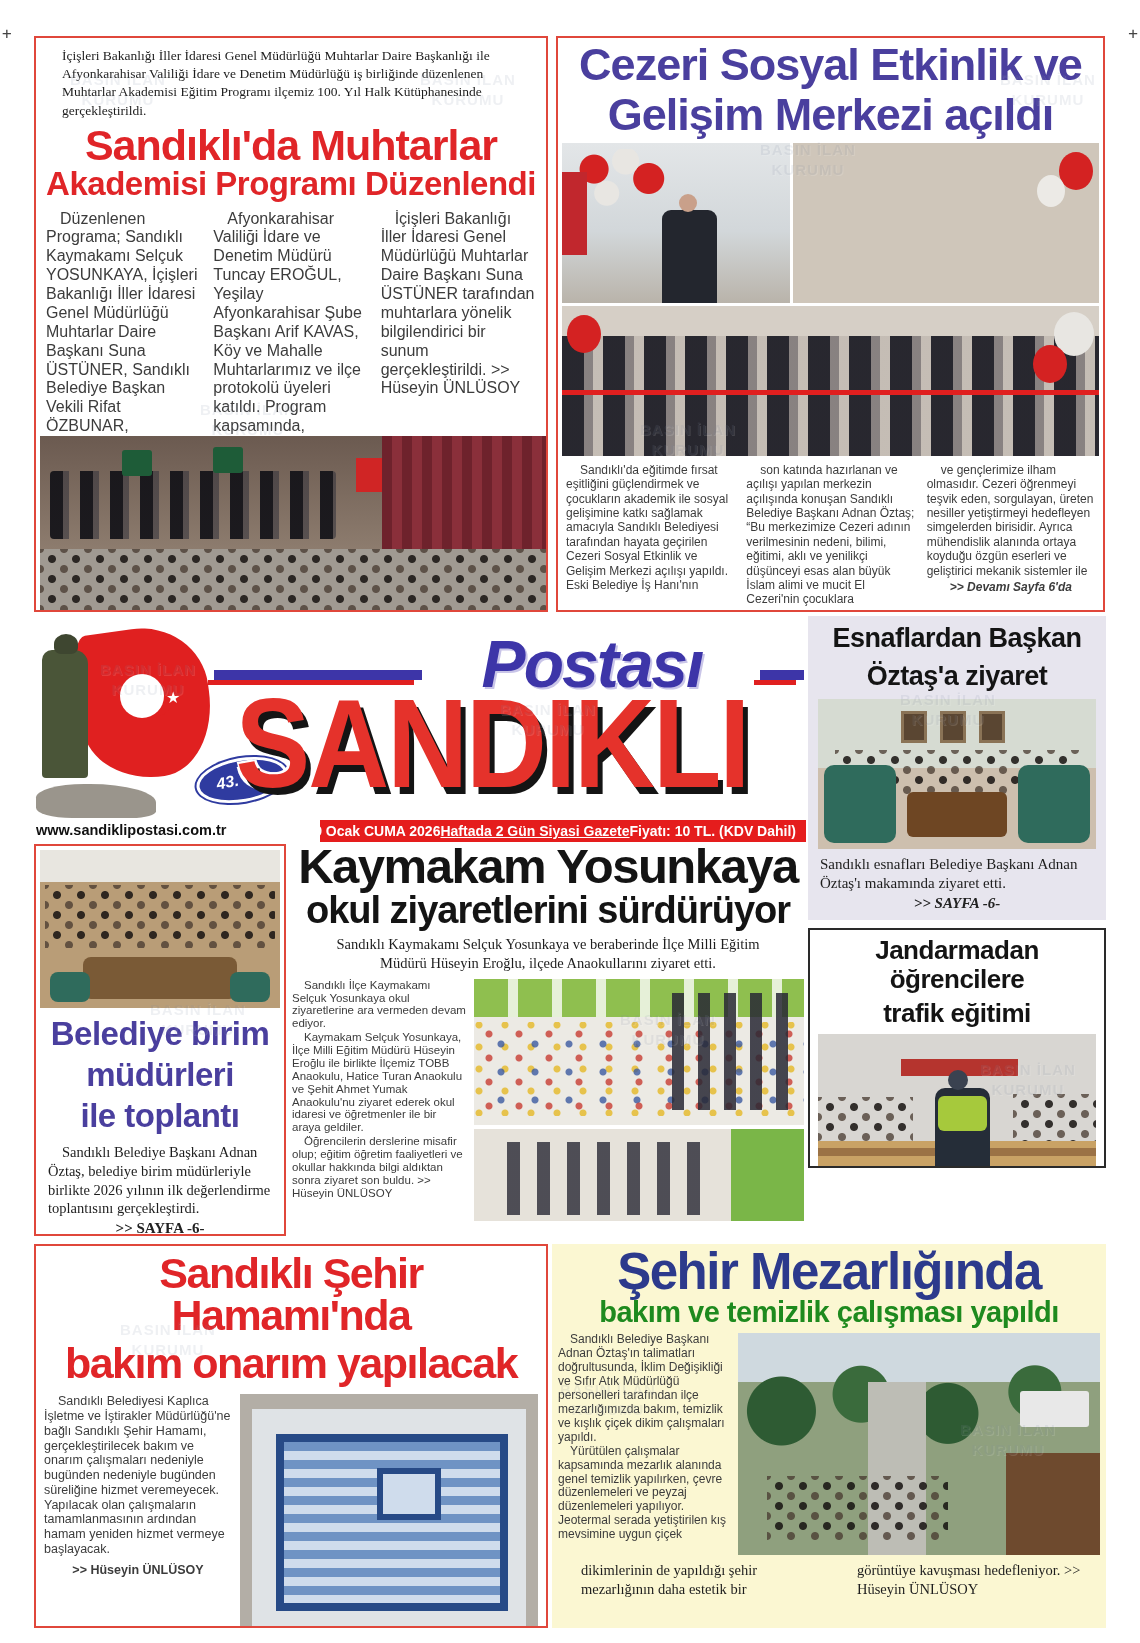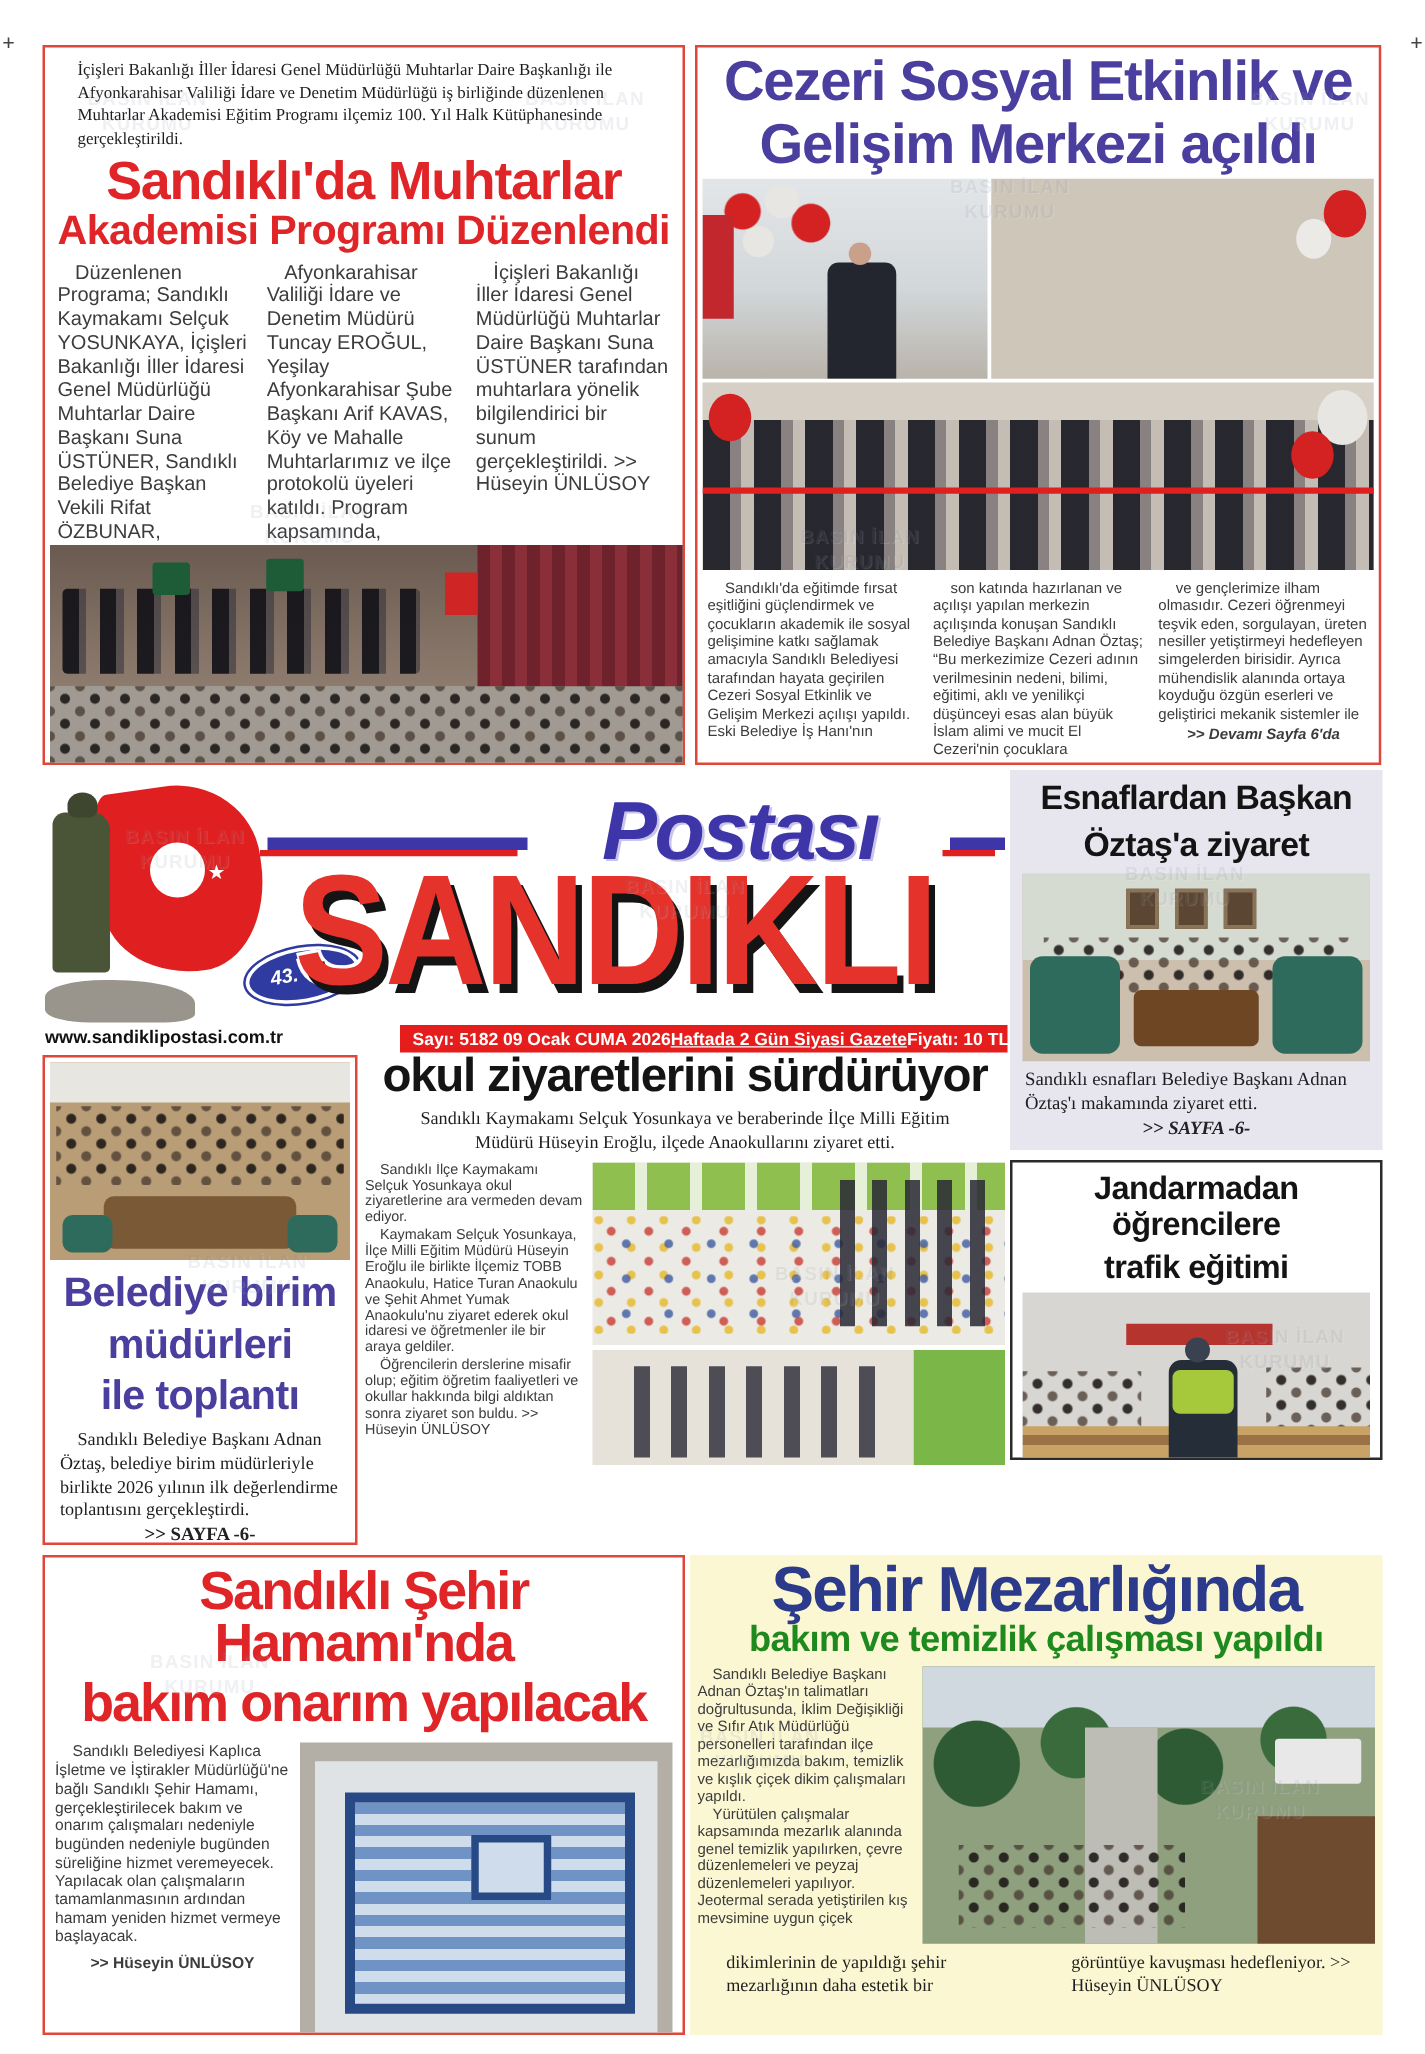--- a/index.html
+++ b/index.html
@@ -64,21 +64,21 @@
   .dash-right { left:760px; top:58px; width:44px; }
   .postasi { position:absolute; left:424px; top:14px; width:336px; text-align:center;
              font-size:66px; font-weight:800; font-style:italic; color:#3d35a8; letter-spacing:-2px;
              text-shadow:2px 2px 0 #c9c5e8; }
   .sandikli { position:absolute; left:182px; top:70px; width:620px; text-align:center;
               font-size:112px; font-weight:900; color:#e5322b; letter-spacing:-2px; line-height:1.0;
               transform:scaleY(1.12); transform-origin:top;
               text-shadow:5px 6px 0 #141414, -2px -2px 0 #ffffff, 2px -2px 0 #ffffff, -2px 2px 0 #ffffff; }
   .website { position:absolute; left:36px; top:210px; font-size:14.5px; font-weight:bold; color:#111; }
   .infobar { position:absolute; left:320px; top:208px; width:486px; height:22px; background:#e51d1d;
-             display:flex; align-items:center; justify-content:space-between; padding:0 10px;
+             display:flex; align-items:center; justify-content:flex-end; padding:0 10px;
              color:#fff; font-weight:bold; font-size:14px; white-space:nowrap; }
   .infobar .sched { text-decoration:underline; }
 
   
   .esnaf { left:808px; top:616px; width:298px; height:304px; background:#e7e5ee; border:none; }
   .esnaf-h { font-size:27px; font-weight:800; color:#141414; text-align:center; line-height:1.1; padding-top:8px; letter-spacing:-0.5px; }
   .esnaf .photo { margin:8px 10px 6px; height:150px; }
   .capt { font:15px/1.25 "Liberation Serif", serif; text-align:left; color:#1d1d1d; padding:0 12px; }
   .capt-page { font:bold italic 15px "Liberation Serif", serif; text-align:center; margin-top:2px; }
 
@@ -403,20 +403,21 @@
       <div class="abs ph-meet-chair c2"></div>
     </div>
     <h2 class="bel-h">Belediye birim</h2>
     <h2 class="bel-h">müdürleri</h2>
     <h2 class="bel-h">ile toplantı</h2>
     <p class="bel-body">Sandıklı Belediye Başkanı Adnan Öztaş, belediye birim müdürleriyle birlikte 2026 yılının ilk değerlendirme toplantısını gerçekleştirdi.</p>
     <div class="bel-page">&gt;&gt; SAYFA -6-</div>
   </section>
 
   <section class="kaymakam">
+    <h1 class="kay-h1">Kaymakam Yosunkaya</h1>
     <h1 class="kay-h2">okul ziyaretlerini sürdürüyor</h1>
     <p class="kay-sub">Sandıklı Kaymakamı Selçuk Yosunkaya ve beraberinde İlçe Milli Eğitim Müdürü Hüseyin Eroğlu, ilçede Anaokullarını ziyaret etti.</p>
     <div class="kay-row">
       <div class="kay-body">
         <p>Sandıklı İlçe Kaymakamı Selçuk Yosunkaya okul ziyaretlerine ara vermeden devam ediyor.</p>
         <p>Kaymakam Selçuk Yosunkaya, İlçe Milli Eğitim Müdürü Hüseyin Eroğlu ile birlikte İlçemiz TOBB Anaokulu, Hatice Turan Anaokulu ve Şehit Ahmet Yumak Anaokulu'nu ziyaret ederek okul idaresi ve öğretmenler ile bir araya geldiler.</p>
         <p>Öğrencilerin derslerine misafir olup; eğitim öğretim faaliyetleri ve okullar hakkında bilgi aldıktan sonra ziyaret son buldu. &gt;&gt; Hüseyin ÜNLÜSOY</p>
       </div>
       <div class="kay-photos">
         <div class="photo ph-kidsA">

